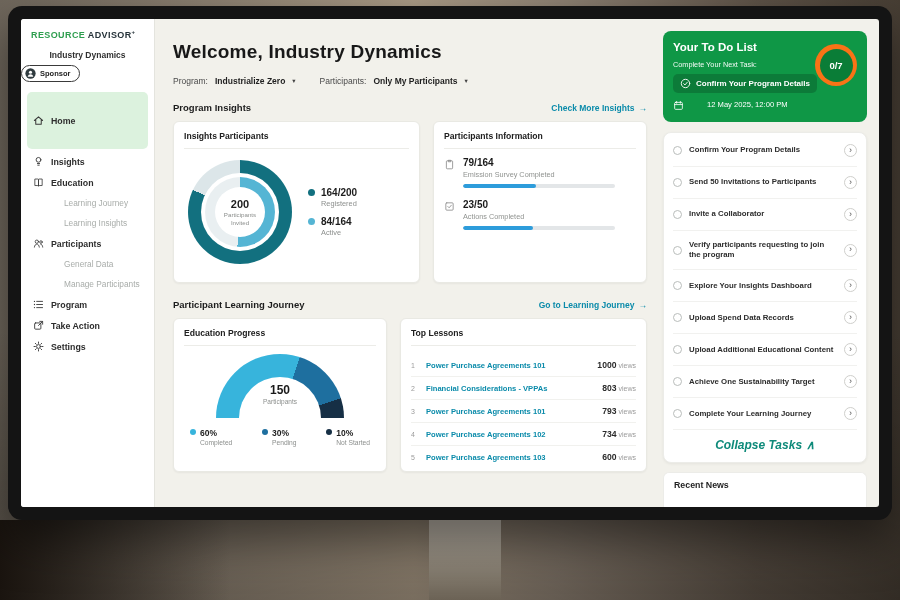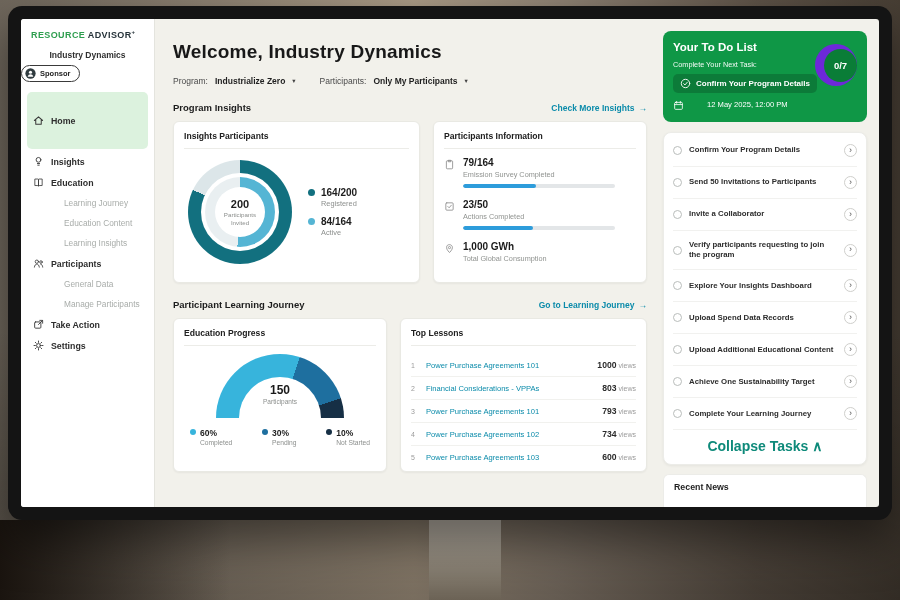--- a/index.html
+++ b/index.html
@@ -91,46 +91,46 @@
   .gauge-legend{display:flex;justify-content:space-between;margin-top:10px;padding:0 6px;}
   .gl-item{display:flex;gap:4px;align-items:flex-start;}
   .gl-item .dot{margin-top:1px;width:6px;height:6px;}
   .gp{font-size:8.5px;font-weight:bold;color:#1d1d1d;}
   .gl{font-size:6.7px;color:var(--muted);margin-top:1px;}
 
   
   .lesson{display:flex;align-items:center;gap:7px;padding:6px 0;border-bottom:1px solid #F1F1EE;}
   .lesson:last-child{border-bottom:none;}
   .lesson-rank{font-size:7px;color:#9b9b9b;width:8px;flex-shrink:0;}
-  .lesson-title{flex:1;font-size:7.6px;font-weight:normal;color:var(--link);cursor:pointer;}
+  .lesson-title{flex:1;font-size:7.6px;font-weight:bold;color:var(--link);cursor:pointer;}
   .lesson-views{font-size:8.6px;font-weight:bold;color:#2b2b2b;white-space:nowrap;}
   .lesson-views span{font-size:7px;font-weight:normal;color:#9b9b9b;margin-left:2px;}
 
   
   .rightcol{width:220px;flex-shrink:0;padding:12px 12px 0 4px;display:flex;flex-direction:column;}
   .todo-card{background:var(--green);border-radius:8px;padding:10px 10px 11px;color:#fff;position:relative;}
   .todo-title{font-size:11.5px;font-weight:bold;}
   .todo-sub{font-size:7.3px;margin-top:7px;opacity:.95;}
   .todo-task{display:flex;align-items:center;gap:5px;background:rgba(0,0,0,.18);border-radius:5px;
     padding:4px 7px;margin-top:5px;font-size:8px;font-weight:bold;width:fit-content;max-width:150px;}
   .todo-date{display:flex;align-items:flex-start;gap:23px;font-size:7.6px;margin-top:7px;}
-  .todo-ring{position:absolute;right:10px;top:13px;width:42px;height:42px;border-radius:50%;background:#6d28d9;
-    display:flex;align-items:center;justify-content:flex-end;}
+  .todo-ring{position:absolute;right:10px;top:13px;width:42px;height:42px;border-radius:50%;background:#f97316;
+    display:flex;align-items:center;justify-content:center;}
   .todo-ring-inner{width:33px;height:33px;border-radius:50%;background:var(--green-dark);
     display:flex;align-items:center;justify-content:center;font-size:9.5px;font-weight:bold;color:#fff;}
   .ico12{display:inline-flex;width:11px;height:11px;flex-shrink:0;}
   .tasks-card{background:#fff;border-radius:8px;margin-top:10px;padding:2px 9px 5px;border:1px solid #ECECE8;
     box-shadow:0 1px 3px rgba(0,0,0,.06);}
   .task{display:flex;align-items:center;gap:7px;padding:9px 0;border-bottom:1px solid #F1F1EF;cursor:pointer;}
   .task-check{width:9px;height:9px;border:1px solid #B9BDBB;border-radius:50%;flex-shrink:0;}
   .task-label{flex:1;font-size:7.8px;font-weight:bold;color:#2d2d2d;line-height:1.3;}
   .task-go{width:13px;height:13px;border:1px solid #CFCFCC;border-radius:50%;display:flex;align-items:center;
     justify-content:center;font-size:9px;color:#555;flex-shrink:0;line-height:1;padding-bottom:1px;}
   .collapse{display:flex;align-items:center;justify-content:center;gap:4px;padding:8px 0 5px;
-    font-size:14px;font-weight:bold;color:#0E8A7A;cursor:pointer;}
+    font-size:12px;font-weight:bold;color:#0E8A7A;cursor:pointer;font-style:italic;}
   .recent-news{background:#fff;border-radius:6px 6px 0 0;margin-top:9px;padding:7px 10px;
     font-size:8.8px;font-weight:bold;color:#1f1f1f;flex:1;border:1px solid #ECECE8;border-bottom:none;}
 </style>
 </head>
 <body>
 
 <div class="desk-shadow"></div>
 <div class="stand"></div>
 
 <div class="monitor">
@@ -178,41 +178,49 @@
               <svg viewBox="0 0 12 12" fill="none" stroke="currentColor" stroke-width=".9" stroke-linejoin="round">
                 <path d="M2 2.2h3.2c.5 0 .8.3.8.7V10c-.2-.5-.5-.7-1-.7H2zM10 2.2H6.8c-.5 0-.8.3-.8.7V10c.2-.5.5-.7 1-.7h3z"></path>
               </svg>
             </span>
         <span>Education</span>
       </div>
       <div class="nav-item sub">
         <span>Learning Journey</span>
       </div>
       <div class="nav-item sub">
-        <span>Education Content</span>
-      </div>
-      <div class="nav-item sub">
         <span>Learning Insights</span>
       </div>
       <div class="nav-item">
         <span class="nav-ico">
               <svg viewBox="0 0 12 12" fill="none" stroke="currentColor" stroke-width=".9" stroke-linecap="round">
                 <circle cx="4.2" cy="4" r="1.8"></circle>
                 <path d="M1.5 10c.2-2.1 1.4-3.3 2.7-3.3S6.7 7.9 6.9 10"></path>
                 <circle cx="8.7" cy="4.4" r="1.4"></circle>
                 <path d="M8.4 6.7c1.2.1 2 1.3 2.2 3.3"></path>
               </svg>
             </span>
         <span>Participants</span>
       </div>
       <div class="nav-item sub">
         <span>General Data</span>
       </div>
       <div class="nav-item sub">
         <span>Manage Participants</span>
+      </div>
+      <div class="nav-item">
+        <span class="nav-ico">
+              <svg viewBox="0 0 12 12" stroke="currentColor" stroke-width="1" stroke-linecap="round">
+                <path d="M4 2.6h6.4M4 6h6.4M4 9.4h6.4" fill="none"></path>
+                <circle cx="1.6" cy="2.6" r=".7" fill="currentColor" stroke="none"></circle>
+                <circle cx="1.6" cy="6" r=".7" fill="currentColor" stroke="none"></circle>
+                <circle cx="1.6" cy="9.4" r=".7" fill="currentColor" stroke="none"></circle>
+              </svg>
+            </span>
+        <span>Program</span>
       </div>
       <div class="nav-item">
         <span class="nav-ico">
               <svg viewBox="0 0 12 12" fill="none" stroke="currentColor" stroke-width="1" stroke-linecap="round" stroke-linejoin="round">
                 <rect x="1.8" y="3.2" width="6.8" height="6.8" rx="1"></rect>
                 <path d="M6 6l4.3-4.3M7.4 1.5h3.1v3.1"></path>
               </svg>
             </span>
         <span>Take Action</span>
       </div>
@@ -311,32 +319,20 @@
                 </svg>
               </span>
           <div>
             <div class="info-value">23/50</div>
             <div class="info-label">Actions Completed</div>
             <div class="track">
                   <div class="fill" style="width: 46%; background: rgb(45, 156, 219);"></div>
                 </div>
           </div>
         </div>
-        <div class="info-row">
-          <span class="mini-ico">
-                <svg viewBox="0 0 12 12" fill="none" stroke="currentColor" stroke-width=".9">
-                  <path d="M6 1.8c1.8 0 3.2 1.4 3.2 3.2 0 2.4-3.2 5.4-3.2 5.4S2.8 7.4 2.8 5 4.2 1.8 6 1.8z"></path>
-                  <circle cx="6" cy="5" r="1.2"></circle>
-                </svg>
-              </span>
-          <div>
-            <div class="info-value">1,000 GWh</div>
-            <div class="info-label">Total Global Consumption</div>
-          </div>
-        </div>
       </div>
     </div>
 
     <div class="section-head">
       <div class="section-title">Participant Learning Journey</div>
       <div class="section-link">
         <span>Go to Learning Journey</span>
         <span>→</span>
       </div>
     </div>

